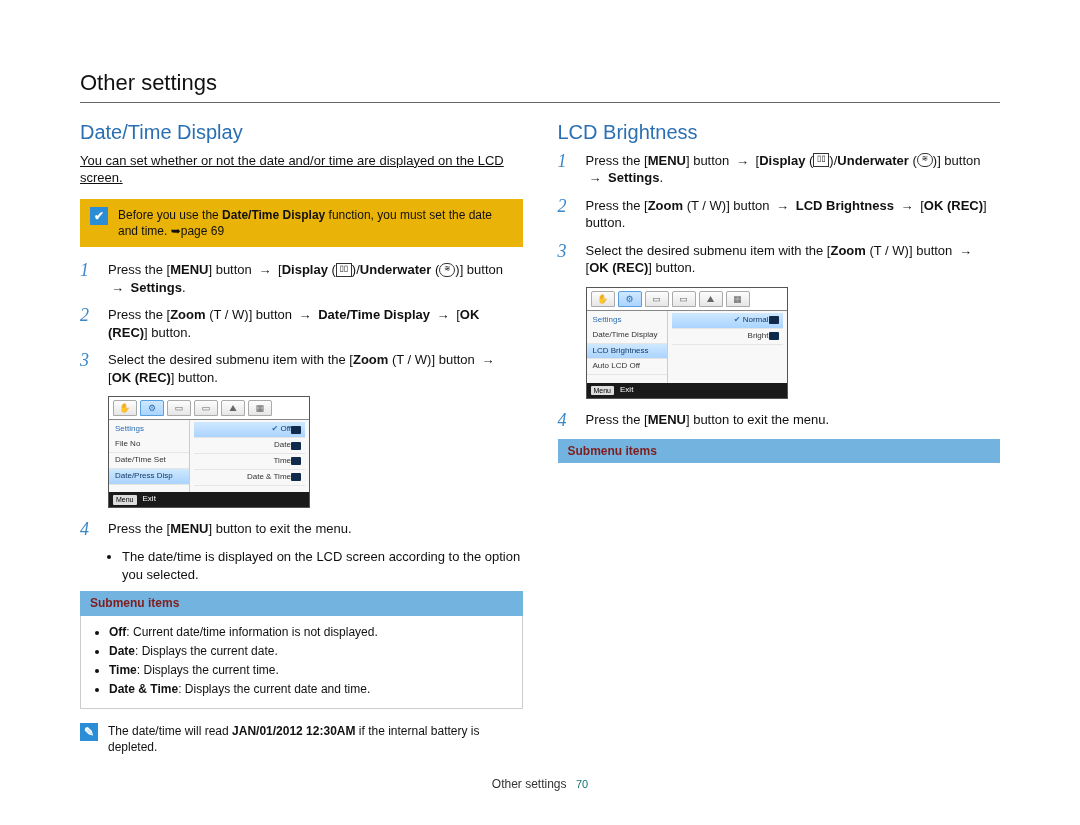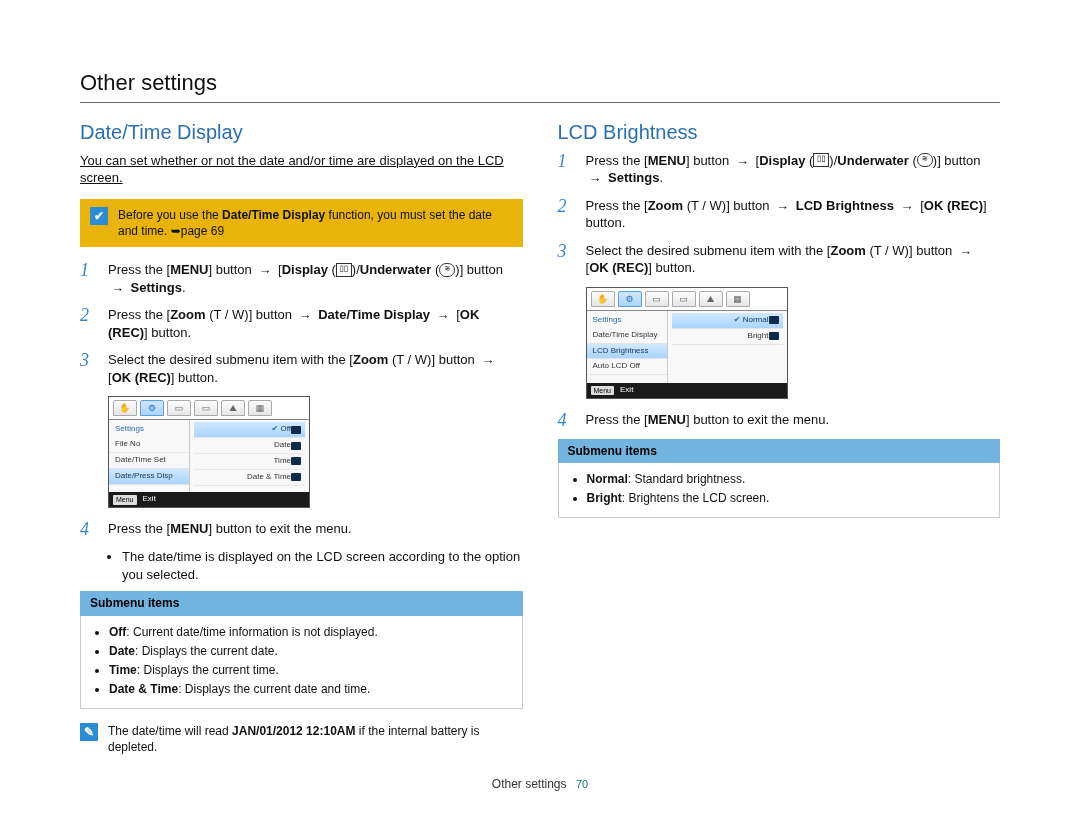--- a/index.html
+++ b/index.html
@@ -177,21 +177,21 @@
     margin:0;
     padding-left: 42px;
   }
   .sub-bullet li {
     list-style: disc;
     margin-bottom:4px;
   }
 
   .submenu-header {
     background: #73b3e0;
-    color:#000000;
+    color:#7f1d1d;
     font-weight:bold;
     padding:4px 10px;
     font-size:12px;
     margin: 8px 0 0 0;
   }
   .submenu-body {
     border:1px solid #ccc;
     border-top:none;
     padding:8px 12px;
     font-size:12px;
@@ -334,21 +334,21 @@
           <li><b>Off</b><span>: Current date/time information is not displayed.</span></li>
           <li><b>Date</b><span>: Displays the current date.</span></li>
           <li><b>Time</b><span>: Displays the current time.</span></li>
           <li><b>Date &amp; Time</b><span>: Displays the current date and time.</span></li>
         </ul>
       </div>
 
       <div class="footer-note">
         <span class="note-icon edit"></span>
         <span>
-          <span>The date/time will read </span><b>JAN/01/2012 12:10AM</b><span> if the internal battery is depleted.</span>
+          <span>The date/time will read </span><b>JAN/01/2012 12:30AM</b><span> if the internal battery is depleted.</span>
         </span>
       </div>
     </div>
 
     <div class="col">
       <div class="section-title">LCD Brightness</div>
 
       <div class="step">
         <div class="step-num">1</div>
         <div class="step-body">
@@ -405,26 +405,20 @@
       </div>
 
       <div class="step">
         <div class="step-num">4</div>
         <div class="step-body">
           <span>Press the [</span><b>MENU</b><span>] button to exit the menu.</span>
         </div>
       </div>
 
       <div class="submenu-header">Submenu items</div>
-      <div class="submenu-body">
-        <ul>
-          <li><b>Normal</b><span>: Standard brightness.</span></li>
-          <li><b>Bright</b><span>: Brightens the LCD screen.</span></li>
-        </ul>
-      </div>
     </div>
   </div>
 
   <div class="page-footer">
     <span>Other settings</span>
     <span class="num">70</span>
   </div>
 </div>
 
 </body></html>

